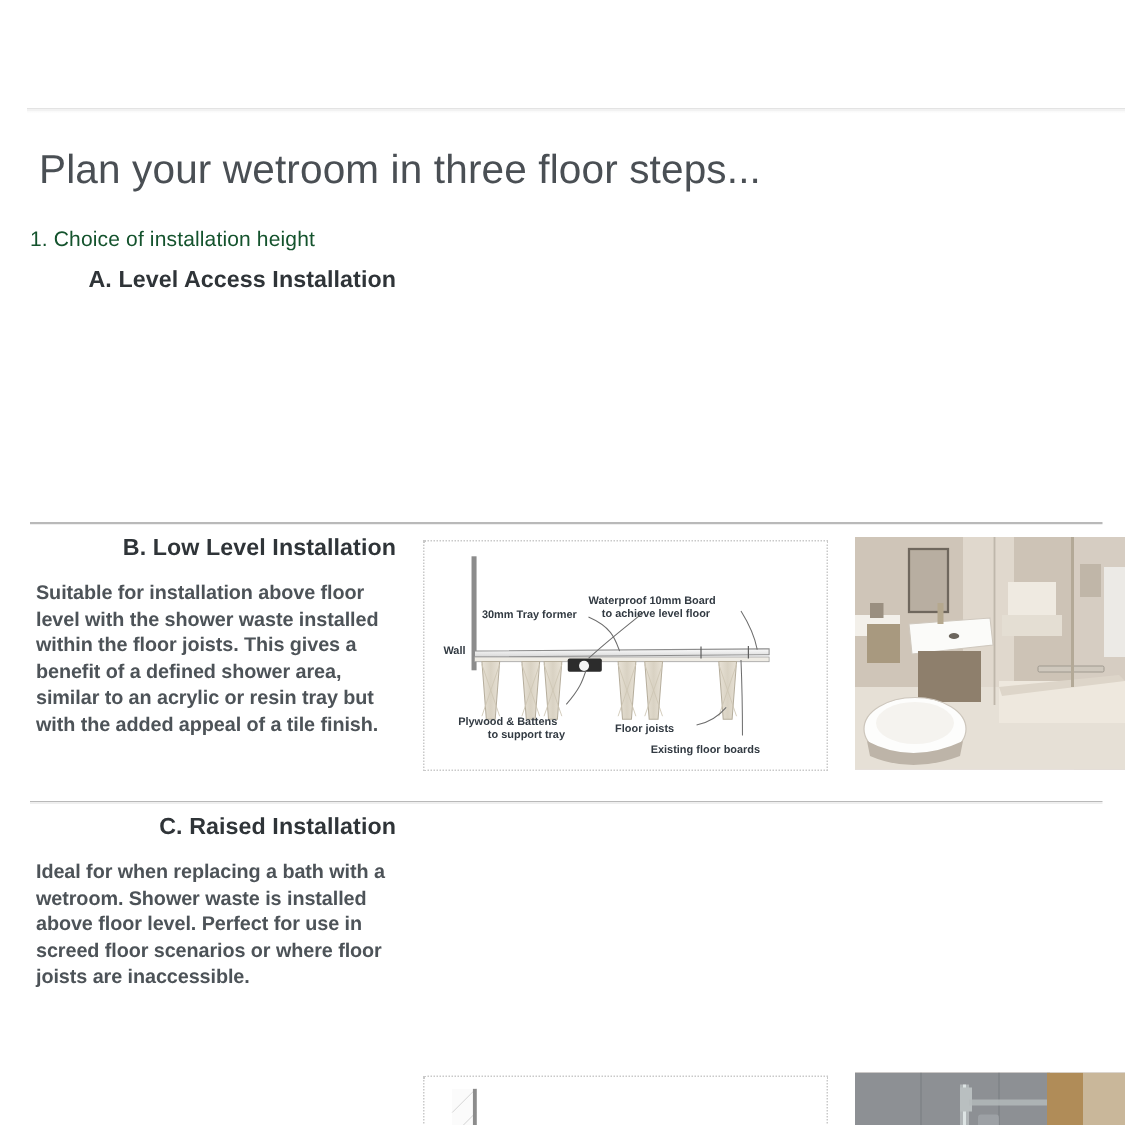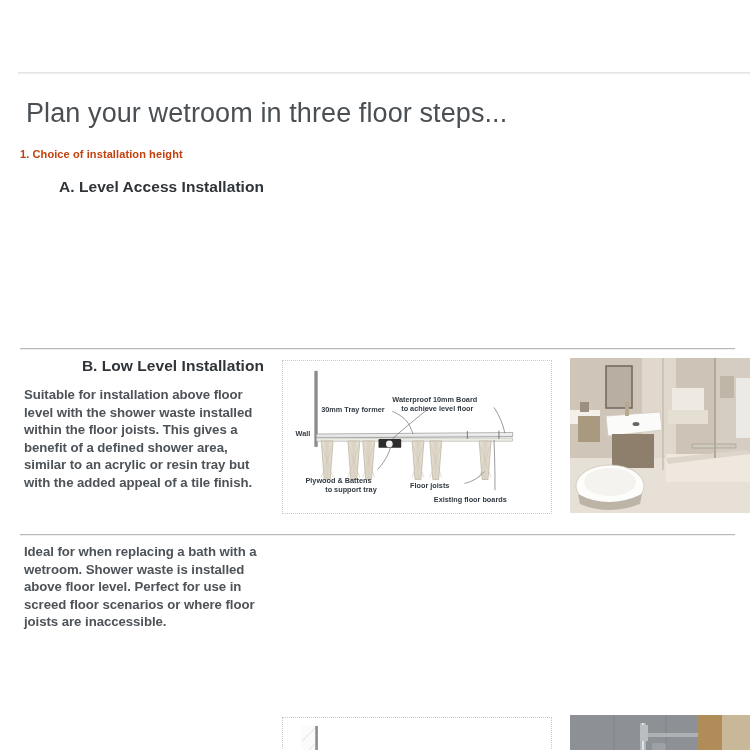--- a/index.html
+++ b/index.html
@@ -17,21 +17,21 @@
   }
 
   
   .main-title{
     position:absolute;left:26px;top:80px;
     font-size:27px;font-weight:400;color:#4a4f54;letter-spacing:0.1px;
     white-space:nowrap;
   }
   .step-title{
     position:absolute;left:20px;top:139px;
-    font-size:11px;font-weight:bold;color:#c2410c;letter-spacing:0.1px;
+    font-size:14px;font-weight:normal;color:#14532d;letter-spacing:0.1px;
     white-space:nowrap;
   }
 
   
   .section{position:absolute;left:0;width:750px;}
   .sec-a{top:178px;height:170px;}
   .sec-b{top:357px;height:175px;}
   .sec-c{top:543px;height:158px;}
 
   .divider{
@@ -281,18 +281,19 @@
         <rect x="0" y="140" width="180" height="23" fill="#ccc9c3"></rect>
         <line x1="0" y1="118" x2="180" y2="104" stroke="#8e8d89" stroke-width="1"></line>
         <line x1="58" y1="104" x2="58" y2="150" stroke="#9b9a96" stroke-width="1"></line>
       </svg>
     </div>
   </div>
 
   <div class="section sec-c">
 
     <div class="txt-col" style="top:0;">
+      <div class="sub-head">C. Raised Installation</div>
       <p class="body-copy">Ideal for when replacing a bath with a wetroom. Shower waste is installed above floor level. Perfect for use in screed floor scenarios or where floor joists are inaccessible.</p>
     </div>
 
   </div>
 
 </div>
 
 </body></html>

